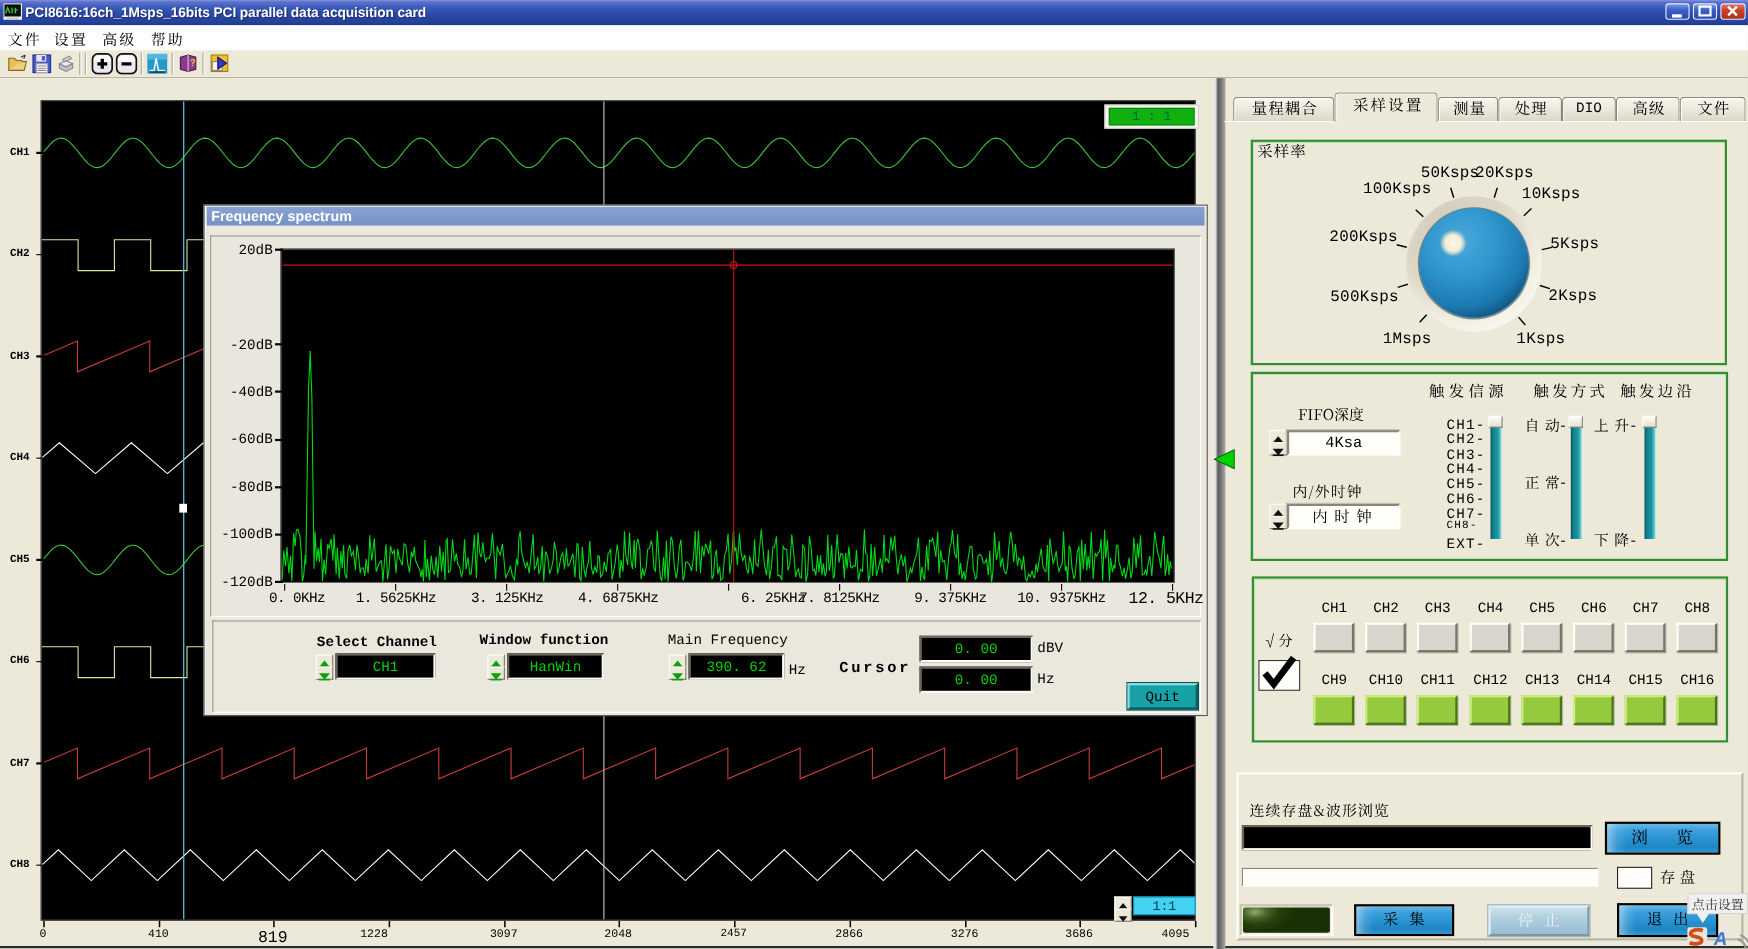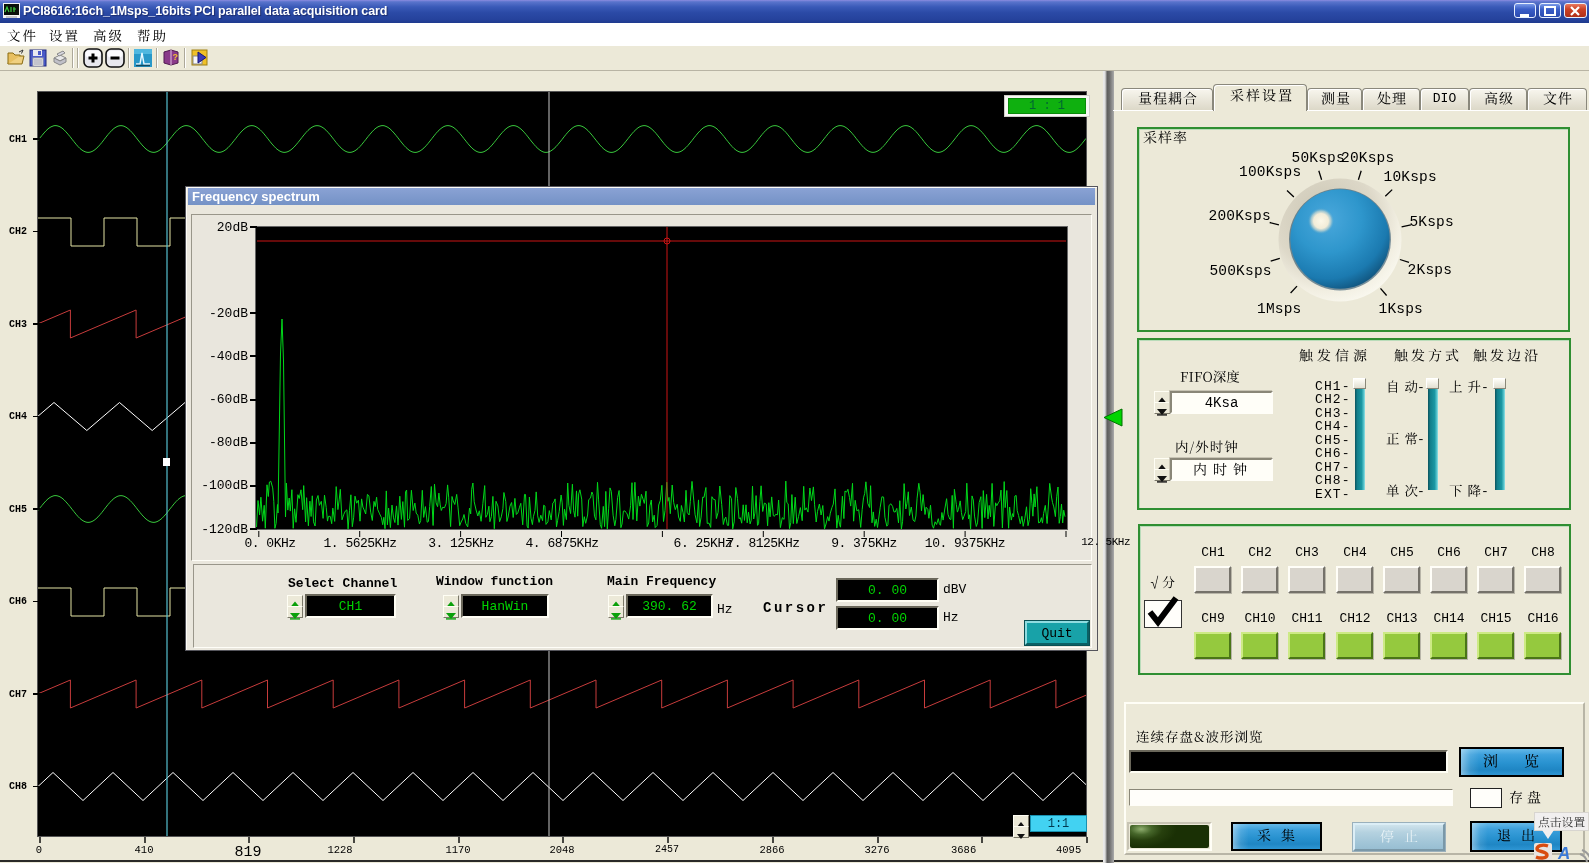--- a/index.html
+++ b/index.html
@@ -163,26 +163,26 @@
     <line x1="630" y1="0" x2="630" y2="6" stroke="#000" stroke-width="1.4"></line>
     <line x1="735" y1="0" x2="735" y2="6" stroke="#000" stroke-width="1.4"></line>
     <line x1="840" y1="0" x2="840" y2="6" stroke="#000" stroke-width="1.4"></line>
     <line x1="944" y1="0" x2="944" y2="6" stroke="#000" stroke-width="1.4"></line>
     <line x1="1049" y1="0" x2="1049" y2="6" stroke="#000" stroke-width="1.4"></line>
   </svg>
 <div class="ab mono" style="left:9px;top:844px;width:60px;text-align:center;font-size:10.5px">0</div>
 <div class="ab mono" style="left:114px;top:844px;width:60px;text-align:center;font-size:10.5px">410</div>
 <div class="ab mono" style="left:218px;top:844px;width:60px;text-align:center;font-size:15px">819</div>
 <div class="ab mono" style="left:310px;top:844px;width:60px;text-align:center;font-size:10.5px">1228</div>
-<div class="ab mono" style="left:428px;top:844px;width:60px;text-align:center;font-size:10.5px">1170</div>
+<div class="ab mono" style="left:428px;top:844px;width:60px;text-align:center;font-size:10.5px">3097</div>
 <div class="ab mono" style="left:532px;top:844px;width:60px;text-align:center;font-size:10.5px">2048</div>
 <div class="ab mono" style="left:637px;top:844px;width:60px;text-align:center;font-size:10px">2457</div>
 <div class="ab mono" style="left:742px;top:844px;width:60px;text-align:center;font-size:10.5px">2866</div>
 <div class="ab mono" style="left:847px;top:844px;width:60px;text-align:center;font-size:10.5px">3276</div>
-<div class="ab mono" style="left:951px;top:844px;width:60px;text-align:left;font-size:10.5px">3686</div>
+<div class="ab mono" style="left:951px;top:844px;width:60px;text-align:center;font-size:10.5px">3686</div>
 <div class="ab mono" style="left:1056px;top:844px;width:60px;font-size:10.5px">4095</div>
 <div class="ab" style="left:0;top:860px;width:1589px;height:1.6px;background:#2a2a28"></div>
 <div class="ab" style="left:1103px;top:71px;width:11px;height:792px;background:linear-gradient(90deg,#ececec 0%,#e0e0e0 18%,#5e5e5e 38%,#6e6e6e 60%,#ababab 100%)"></div>
 <svg class="ab" style="left:1101px;top:408px" width="24" height="20">
     <path d="M21 1 L21 18 L3 9.5 Z" fill="#00d400" stroke="#007000" stroke-width="1"></path>
   </svg>
 <div class="tab" style="left:1121px;top:88px;width:92px;height:22px"></div>
 <svg class="ab" style="z-index:4;left:1138px;top:86.9px;overflow:visible" width="61" height="21" viewBox="0 -16.1 61 20.1">
     <path fill="#000" d="M0.7 -6.9 0.9 -6.5H12.9C13.1 -6.5 13.2 -6.5 13.3 -6.7C12.8 -7.1 12.1 -7.7 12.1 -7.7L11.4 -6.9ZM10 -9.2V-8.2H3.9V-9.2ZM10 -9.6H3.9V-10.6H10ZM3 -11V-7.2H3.1C3.5 -7.2 3.9 -7.4 3.9 -7.5V-7.8H10V-7.3H10.1C10.4 -7.3 10.9 -7.5 10.9 -7.5V-10.4C11.2 -10.4 11.4 -10.6 11.5 -10.7L10.4 -11.5L9.9 -11H4L3 -11.4ZM10.2 -3.7V-2.6H7.4V-3.7ZM10.2 -4.1H7.4V-5.1H10.2ZM3.8 -3.7H6.5V-2.6H3.8ZM3.8 -4.1V-5.1H6.5V-4.1ZM1.8 -1.2 1.9 -0.8H6.5V0.4H0.7L0.8 0.8H13C13.2 0.8 13.3 0.7 13.3 0.6C12.9 0.1 12.1 -0.5 12.1 -0.5L11.4 0.4H7.4V-0.8H12.1C12.2 -0.8 12.4 -0.8 12.4 -1C12 -1.4 11.3 -1.9 11.3 -1.9L10.7 -1.2H7.4V-2.2H10.2V-1.8H10.3C10.6 -1.8 11.1 -2 11.1 -2.1V-5C11.4 -5 11.6 -5.1 11.7 -5.2L10.6 -6.1L10.1 -5.6H3.9L2.9 -6V-1.6H3C3.4 -1.6 3.8 -1.8 3.8 -1.9V-2.2H6.5V-1.2Z M19.9 0.2 20 0.6H28.3C28.5 0.6 28.6 0.5 28.7 0.4C28.2 -0.1 27.5 -0.7 27.5 -0.7L26.8 0.2H24.7V-2.3H27.7C27.9 -2.3 28 -2.3 28 -2.5C27.6 -2.9 26.9 -3.5 26.9 -3.5L26.3 -2.7H24.7V-4.8H27.9C28.1 -4.8 28.2 -4.9 28.3 -5.1C27.8 -5.5 27.1 -6.1 27.1 -6.1L26.5 -5.2H20.7L20.8 -4.8H23.8V-2.7H20.8L20.9 -2.3H23.8V0.2ZM21.3 -10.8V-6.3H21.5C21.8 -6.3 22.2 -6.5 22.2 -6.6V-7H26.4V-6.4H26.6C26.9 -6.4 27.3 -6.7 27.3 -6.7V-10.2C27.6 -10.3 27.8 -10.4 27.9 -10.5L26.8 -11.3L26.3 -10.8H22.3L21.3 -11.2ZM22.2 -7.4V-10.4H26.4V-7.4ZM19.7 -11.7C18.8 -11.1 17 -10.3 15.6 -9.9L15.6 -9.7C16.4 -9.8 17.2 -9.9 17.9 -10.1V-7.6H15.6L15.7 -7.2H17.7C17.3 -5.3 16.5 -3.4 15.4 -1.9L15.6 -1.8C16.6 -2.7 17.3 -3.7 17.9 -4.9V1.1H18C18.5 1.1 18.8 0.8 18.8 0.8V-6.1C19.2 -5.5 19.7 -4.8 19.9 -4.2C20.7 -3.6 21.4 -5.3 18.8 -6.4V-7.2H20.6C20.8 -7.2 20.9 -7.3 21 -7.5C20.6 -7.9 19.9 -8.4 19.9 -8.4L19.3 -7.6H18.8V-10.3C19.3 -10.4 19.8 -10.6 20.1 -10.7C20.5 -10.6 20.7 -10.7 20.8 -10.8Z M34.9 -6.3 34.3 -5.5H33.6V-7.2H35.3C35.5 -7.2 35.6 -7.3 35.7 -7.4C35.3 -7.8 34.7 -8.3 34.7 -8.3L34.1 -7.6H33.6V-9.2H35.5C35.7 -9.2 35.8 -9.3 35.9 -9.4C35.5 -9.8 34.8 -10.4 34.8 -10.4L34.2 -9.6H33.6V-11.2C34 -11.3 34.1 -11.4 34.1 -11.6L32.8 -11.8V-9.6H30.8L30.9 -9.2H32.8V-7.6H30.9L31 -7.2H32.8V-5.5H30.5L30.7 -5.1H32.5C32.1 -3.5 31.4 -1.9 30.4 -0.7L30.6 -0.5C31.5 -1.3 32.2 -2.3 32.8 -3.3V1.1H33C33.2 1.1 33.6 0.9 33.6 0.8V-4.2C34.1 -3.5 34.7 -2.7 34.8 -2C35.7 -1.3 36.4 -3.2 33.6 -4.5V-5.1H35.7C35.8 -5.1 35.8 -5.2 35.9 -5.2V1H36C36.4 1 36.7 0.8 36.7 0.7V-4.5H39.1V-2.4C38.2 -2.3 37.5 -2.2 37.1 -2.2L37.6 -1.1C37.7 -1.1 37.8 -1.2 37.9 -1.4C39.3 -1.7 40.3 -2 41.1 -2.3C41.2 -1.9 41.3 -1.6 41.3 -1.3C42 -0.6 42.7 -2.3 40.6 -4L40.4 -3.9C40.6 -3.5 40.8 -3 41 -2.5L39.9 -2.4V-4.5H42.2V-0.3C42.2 -0.1 42.1 0 41.9 0C41.6 0 40.4 -0.1 40.4 -0.1V0.1C41 0.2 41.3 0.3 41.5 0.4C41.6 0.6 41.7 0.8 41.7 1C42.9 0.9 43 0.5 43 -0.2V-4.3C43.3 -4.4 43.5 -4.5 43.6 -4.6L42.5 -5.4L42 -4.9H39.9V-6.3H41.7V-5.8H41.9C42.2 -5.8 42.6 -6 42.6 -6V-10.5C42.9 -10.6 43 -10.7 43.1 -10.8L42.1 -11.5L41.7 -11H37.5L36.5 -11.4V-5.6H36.6C37.1 -5.6 37.3 -5.8 37.3 -5.9V-6.3H39.1V-4.9H36.8L36 -5.3C36 -5.3 36 -5.3 36 -5.4C35.6 -5.8 34.9 -6.3 34.9 -6.3ZM39.1 -10.6V-8.9H37.3V-10.6ZM39.9 -10.6H41.7V-8.9H39.9ZM39.1 -6.7H37.3V-8.5H39.1ZM39.9 -6.7V-8.5H41.7V-6.7Z M48.7 -6.7 48.8 -6.3H55C55.2 -6.3 55.4 -6.4 55.4 -6.5C54.9 -7 54.2 -7.5 54.2 -7.5L53.5 -6.7ZM52.3 -11C53.3 -9 55.4 -7.1 57.7 -6C57.8 -6.3 58.1 -6.6 58.5 -6.7L58.6 -6.9C56.1 -7.9 53.8 -9.4 52.5 -11.2C52.9 -11.2 53 -11.3 53.1 -11.4L51.4 -11.8C50.7 -9.8 47.9 -7 45.5 -5.7L45.6 -5.5C48.2 -6.7 51 -9 52.3 -11ZM55.1 -3.7V-0.4H48.9V-3.7ZM48 -4.1V1.1H48.1C48.5 1.1 48.9 0.9 48.9 0.8V0H55.1V1H55.2C55.5 1 56 0.8 56 0.7V-3.5C56.3 -3.6 56.5 -3.7 56.6 -3.8L55.4 -4.7L54.9 -4.1H49L48 -4.6Z"></path>
   </svg>
@@ -303,21 +303,21 @@
 <svg class="ab" style="left:1193px;top:457.9px;overflow:visible" width="61" height="21" viewBox="0 -16.1 61 20.1">
     <path fill="#000" d="M6.6 -11.7C6.6 -10.8 6.6 -10 6.5 -9.2H2.6L1.6 -9.7V1.1H1.8C2.1 1.1 2.5 0.8 2.5 0.7V-8.8H6.5C6.2 -6.3 5.4 -4.4 3 -2.8L3.2 -2.5C5.4 -3.7 6.4 -5 6.9 -6.6C8.1 -5.7 9.4 -4.2 9.7 -2.9C10.9 -2.2 11.4 -4.8 7 -6.9C7.2 -7.5 7.3 -8.1 7.4 -8.8H11.6V-0.4C11.6 -0.2 11.5 -0.1 11.3 -0.1C10.9 -0.1 9.2 -0.2 9.2 -0.2V0C9.9 0.1 10.3 0.2 10.6 0.4C10.8 0.5 10.9 0.8 11 1.1C12.4 0.9 12.5 0.4 12.5 -0.3V-8.6C12.8 -8.7 13 -8.8 13.1 -8.9L12 -9.8L11.5 -9.2H7.4C7.5 -9.8 7.5 -10.5 7.5 -11.2C7.8 -11.2 8 -11.4 8 -11.6Z M26.3 -6.3 26.1 -6.2C26.9 -5.3 27.7 -3.9 27.8 -2.8C28.8 -1.9 29.7 -4.5 26.3 -6.3ZM24.2 -2.3H22V-6H24.2ZM21.1 -10.9V0H21.3C21.7 0 22 -0.3 22 -0.4V-1.9H24.2V-0.7H24.3C24.6 -0.7 25 -0.9 25.1 -1V-9.9C25.3 -9.9 25.6 -10 25.7 -10.2L24.6 -11L24 -10.5H22.2ZM24.2 -6.4H22V-10H24.2ZM32.4 -9.2 31.7 -8.3H31.1V-11C31.4 -11.1 31.6 -11.2 31.6 -11.4L30.2 -11.6V-8.3H25.4L25.5 -7.9H30.2V-0.4C30.2 -0.1 30.1 -0.1 29.8 -0.1C29.4 -0.1 27.6 -0.2 27.6 -0.2V0C28.4 0.1 28.8 0.3 29 0.4C29.3 0.6 29.4 0.8 29.4 1.1C30.9 1 31.1 0.4 31.1 -0.3V-7.9H33.2C33.4 -7.9 33.6 -8 33.6 -8.1C33.2 -8.6 32.4 -9.2 32.4 -9.2Z M52 -8.3V-4.4H50V-8.3ZM50.6 -11.5 49.1 -11.7V-8.7H47.3L46.3 -9.2V-2.9H46.5C46.8 -2.9 47.2 -3.1 47.2 -3.2V-4H49.1V1.1H49.3C49.6 1.1 50 0.9 50 0.8V-4H52V-3.1H52.1C52.4 -3.1 52.9 -3.3 52.9 -3.4V-8.1C53.2 -8.2 53.4 -8.3 53.5 -8.4L52.4 -9.3L51.9 -8.7H50V-11.1C50.4 -11.1 50.6 -11.3 50.6 -11.5ZM49.1 -8.3V-4.4H47.2V-8.3ZM43.5 -11C43.8 -11.1 43.9 -11.2 44 -11.3L42.6 -11.8C42.3 -10.3 41.3 -7.8 40.4 -6.4L40.6 -6.3C41.4 -7.1 42.1 -8.3 42.7 -9.4H45.5C45.7 -9.4 45.9 -9.4 45.9 -9.6C45.5 -10 44.8 -10.5 44.8 -10.5L44.3 -9.8H42.9C43.1 -10.2 43.3 -10.7 43.5 -11ZM44.7 -8.1 44.1 -7.4H41.5L41.7 -7H42.7V-5H40.6L40.8 -4.6H42.7V-0.9C42.7 -0.7 42.7 -0.6 42.2 -0.2L43.2 0.7C43.3 0.6 43.4 0.4 43.4 0.2C44.4 -0.7 45.3 -1.7 45.7 -2.1L45.6 -2.3L43.6 -1V-4.6H45.6C45.8 -4.6 45.9 -4.7 46 -4.9C45.6 -5.3 44.9 -5.8 44.9 -5.8L44.3 -5H43.6V-7H45.4C45.6 -7 45.7 -7 45.7 -7.2C45.3 -7.6 44.7 -8.1 44.7 -8.1Z"></path>
   </svg>
 <div class="ab mono" style="left:1315px;top:378.5px;font-size:13px;letter-spacing:1.1px">CH1-</div>
 <div class="ab mono" style="left:1315px;top:392.1px;font-size:13px;letter-spacing:1.1px">CH2-</div>
 <div class="ab mono" style="left:1315px;top:405.6px;font-size:13px;letter-spacing:1.1px">CH3-</div>
 <div class="ab mono" style="left:1315px;top:419.1px;font-size:13px;letter-spacing:1.1px">CH4-</div>
 <div class="ab mono" style="left:1315px;top:432.7px;font-size:13px;letter-spacing:1.1px">CH5-</div>
 <div class="ab mono" style="left:1315px;top:446.2px;font-size:13px;letter-spacing:1.1px">CH6-</div>
 <div class="ab mono" style="left:1315px;top:459.8px;font-size:13px;letter-spacing:1.1px">CH7-</div>
-<div class="ab mono" style="left:1315px;top:473.4px;font-size:13px;letter-spacing:1.1px">CH8-</div>
+<div class="ab mono" style="left:1315px;top:473.4px;font-size:10px;letter-spacing:1.1px">CH8-</div>
 <div class="ab mono" style="left:1315px;top:486.9px;font-size:13px;letter-spacing:1.1px">EXT-</div>
 <div class="slidertrack" style="left:1355px;top:382px;height:108px"></div>
 <div class="sliderhandle" style="left:1353px;top:378px"></div>
 <div class="slidertrack" style="left:1428px;top:382px;height:108px"></div>
 <div class="sliderhandle" style="left:1426px;top:378px"></div>
 <div class="slidertrack" style="left:1495px;top:382px;height:108px"></div>
 <div class="sliderhandle" style="left:1493px;top:378px"></div>
 <svg class="ab" style="left:1386px;top:376.0px;overflow:visible" width="38" height="20" viewBox="0 -15.5 38 19.4">
     <path fill="#000" d="M10 -8.7V-6.2H3.6V-8.7ZM6.2 -11.3C6.1 -10.6 5.9 -9.7 5.7 -9.1H3.7L2.7 -9.5V1H2.9C3.3 1 3.6 0.8 3.6 0.7V0.1H10V1H10.2C10.5 1 10.9 0.8 10.9 0.7V-8.5C11.2 -8.5 11.4 -8.6 11.5 -8.7L10.4 -9.6L9.9 -9.1H6.1C6.5 -9.6 7 -10.2 7.2 -10.7C7.5 -10.7 7.7 -10.9 7.7 -11ZM3.6 -5.8H10V-3.3H3.6ZM3.6 -2.9H10V-0.3H3.6Z M24.3 -7.5 23.7 -6.7H19L19.1 -6.3H25.1C25.3 -6.3 25.4 -6.4 25.4 -6.5C25 -7 24.3 -7.5 24.3 -7.5ZM23.6 -10.5 23 -9.7H19.6L19.7 -9.3H24.4C24.6 -9.3 24.7 -9.4 24.7 -9.5C24.3 -9.9 23.6 -10.5 23.6 -10.5ZM23 -4.7 22.8 -4.6C23.2 -4 23.5 -3.1 23.8 -2.3C22.3 -2.1 20.9 -1.9 19.9 -1.8C20.8 -2.8 21.8 -4.4 22.3 -5.6C22.6 -5.5 22.8 -5.7 22.8 -5.8L21.4 -6.3C21.1 -5.1 20.2 -2.9 19.5 -2C19.4 -1.9 19.1 -1.9 19.1 -1.9L19.7 -0.5C19.8 -0.6 19.9 -0.7 20 -0.8C21.5 -1.2 22.8 -1.6 23.8 -2C23.9 -1.7 23.9 -1.4 23.9 -1.1C24.8 -0.2 25.7 -2.5 23 -4.7ZM28.3 -11.2 26.9 -11.3C26.9 -10.2 27 -9.2 26.9 -8.2H24.5L24.7 -7.8H26.9C26.8 -4.2 26.2 -1.3 23.2 0.9L23.4 1.1C27 -1 27.7 -4.1 27.8 -7.8H30.1C30 -3.3 29.8 -0.7 29.3 -0.3C29.2 -0.1 29.1 -0.1 28.8 -0.1C28.6 -0.1 27.8 -0.2 27.2 -0.2L27.2 0C27.7 0.1 28.2 0.2 28.4 0.4C28.5 0.5 28.6 0.7 28.6 1C29.1 1 29.6 0.8 30 0.4C30.6 -0.3 30.8 -2.8 30.9 -7.7C31.2 -7.7 31.4 -7.7 31.5 -7.9L30.4 -8.7L29.9 -8.2H27.8L27.8 -10.8C28.2 -10.8 28.3 -10.9 28.3 -11.2Z"></path>
   </svg>
@@ -452,31 +452,31 @@
       <line x1="810.0" y1="1" x2="810.0" y2="7" stroke="#000"></line>
     </svg>
     <div class="ab mono" style="left:200px;top:536px;width:140px;text-align:center;font-size:13px;letter-spacing:-0.5px">0. 0KHz</div>
     <div class="ab mono" style="left:290px;top:536px;width:140px;text-align:center;font-size:13px;letter-spacing:-0.5px">1. 5625KHz</div>
     <div class="ab mono" style="left:391px;top:536px;width:140px;text-align:center;font-size:13px;letter-spacing:-0.5px">3. 125KHz</div>
     <div class="ab mono" style="left:492px;top:536px;width:140px;text-align:center;font-size:13px;letter-spacing:-0.5px">4. 6875KHz</div>
     <div class="ab mono" style="left:592px;top:536px;width:140px;text-align:right;font-size:13px;letter-spacing:-0.5px">6. 25KHz</div>
     <div class="ab mono" style="left:693px;top:536px;width:140px;text-align:center;font-size:13px;letter-spacing:-0.5px">7. 8125KHz</div>
     <div class="ab mono" style="left:794px;top:536px;width:140px;text-align:center;font-size:13px;letter-spacing:-0.5px">9. 375KHz</div>
     <div class="ab mono" style="left:895px;top:536px;width:140px;text-align:center;font-size:13px;letter-spacing:-0.5px">10. 9375KHz</div>
-    <div class="ab mono" style="left:990px;top:536px;width:140px;text-align:right;font-size:11px;letter-spacing:-0.5px">12. 5KHz</div>
+    <div class="ab mono" style="left:990px;top:536px;width:140px;text-align:center;font-size:15px;letter-spacing:-0.5px">12. 5KHz</div>
     <svg class="ab" style="left:256px;top:227px" width="811" height="302">
       <polyline points="0.5,300.0 2.0,273.5 3.6,287.8 4.9,270.2 6.6,294.2 8.2,278.3 9.3,301.2 11.0,257.8 12.3,269.5 13.4,255.0 14.8,254.2 16.7,260.9 17.8,274.3 18.9,301.3 20.1,296.4 21.5,277.5 22.0,286.0 24.5,127.0 26.0,92.0 27.5,134.0 29.5,290.0 30.4,256.1 31.8,283.1 33.2,271.0 34.3,284.1 35.9,262.7 37.2,301.3 38.6,281.8 40.0,295.3 41.9,267.7 43.2,271.5 45.0,262.8 46.7,282.7 47.7,258.6 49.6,294.9 50.6,270.7 52.4,298.8 53.9,274.2 55.1,289.5 56.3,268.8 57.5,294.8 59.1,299.0 60.4,273.0 62.0,268.5 63.4,278.4 65.3,274.3 67.1,291.4 68.5,268.2 70.2,280.4 71.5,294.1 72.5,289.3 74.2,289.3 75.7,296.7 76.8,281.1 78.7,294.4 80.2,259.6 81.9,282.6 83.2,272.9 84.3,262.3 86.0,292.8 87.8,287.3 89.3,284.1 90.9,282.8 92.1,301.9 93.5,283.6 94.9,267.8 96.3,299.7 97.7,290.2 99.0,269.2 100.7,276.2 102.4,273.2 104.0,294.2 105.6,271.9 106.9,280.1 108.2,283.0 109.7,287.0 111.4,267.4 112.9,268.8 114.7,285.2 116.3,293.5 118.0,274.4 119.2,279.6 120.6,270.2 121.7,282.4 123.6,286.8 125.4,290.5 126.7,297.7 127.8,290.3 129.0,301.7 130.3,263.9 131.4,297.8 132.6,281.1 134.4,300.6 136.0,278.1 137.5,290.8 138.9,295.5 140.5,278.9 142.0,298.1 143.8,269.2 145.4,292.4 146.8,274.6 148.5,300.2 149.5,265.0 150.6,263.0 151.7,293.4 153.6,291.5 155.4,263.3 157.2,283.5 158.9,276.1 160.2,286.1 161.8,288.2 163.4,296.9 164.7,293.6 166.3,263.3 167.7,290.4 169.4,279.6 171.2,295.2 172.4,294.5 173.7,279.5 175.3,259.5 177.1,298.5 178.5,257.2 180.1,275.9 181.6,279.7 182.9,266.1 184.2,277.9 185.3,283.5 186.6,280.3 188.5,280.7 190.1,276.7 191.6,257.9 192.7,270.2 194.6,299.6 196.0,269.5 197.2,274.0 198.8,277.5 200.7,267.4 202.0,280.1 203.7,298.7 205.1,295.0 206.7,292.0 208.0,287.5 209.8,296.5 211.7,299.9 213.5,281.1 214.7,286.9 215.7,262.3 216.9,256.0 218.2,274.8 220.1,283.0 221.8,289.0 223.3,283.8 225.1,294.3 226.9,276.3 228.7,258.6 229.8,290.3 231.4,287.5 232.9,279.2 233.9,294.7 235.4,289.5 236.9,269.4 238.3,301.7 240.0,274.3 241.9,279.0 243.6,294.7 245.3,289.8 246.9,281.7 247.9,265.5 249.8,274.7 250.9,294.5 252.1,290.0 254.0,279.1 255.6,275.5 257.2,290.5 258.9,271.4 260.3,287.5 261.8,285.9 263.3,280.8 264.8,276.3 266.7,297.8 268.5,267.4 269.5,267.5 271.1,299.1 272.2,301.1 273.4,270.0 275.0,291.1 276.4,297.6 277.4,289.7 279.0,283.5 280.2,264.9 281.7,288.9 283.1,295.4 284.8,288.2 286.6,293.7 287.7,278.2 288.9,279.0 290.0,297.4 291.9,294.8 293.3,283.6 295.2,292.9 296.8,276.1 297.9,275.1 299.1,271.9 300.5,299.8 301.6,293.5 303.2,284.7 305.1,268.0 306.2,275.9 307.4,298.4 308.5,282.0 310.4,292.6 311.7,256.0 312.9,278.4 314.6,286.6 316.4,257.2 317.6,283.4 319.0,290.2 320.5,263.9 321.7,289.2 322.7,266.9 323.9,262.8 325.7,272.1 326.8,299.6 328.3,289.7 329.7,296.3 331.6,288.0 332.7,272.7 334.5,271.1 335.9,265.0 336.9,267.5 338.5,289.2 339.9,292.8 341.5,255.3 342.6,272.9 344.3,297.6 345.6,301.3 347.3,279.4 348.6,299.6 349.8,264.4 351.3,301.9 352.7,281.2 354.0,260.9 355.3,264.4 357.1,288.2 358.8,298.8 359.9,292.4 361.6,270.6 363.1,263.5 364.9,300.7 366.0,297.1 367.4,284.1 368.9,283.9 370.0,285.5 371.1,286.9 372.7,292.1 374.6,278.7 376.0,255.7 377.0,292.5 378.9,255.3 380.8,293.9 382.4,269.2 383.9,279.1 385.4,267.3 387.1,272.2 388.3,276.4 390.0,264.2 391.2,299.6 392.7,296.0 393.9,278.9 395.3,273.0 396.6,295.0 398.2,288.2 399.2,300.6 401.1,298.4 402.7,278.0 404.3,273.5 405.9,258.3 407.5,294.5 409.0,283.7 410.8,255.2 411.9,274.3 413.0,270.4 414.3,286.7 416.2,258.0 417.7,275.7 419.3,282.6 421.2,277.3 422.6,290.0 424.3,294.4 425.4,278.5 427.0,285.3 428.4,295.0 430.0,263.3 431.2,285.4 433.1,288.0 434.3,274.5 436.0,254.4 437.8,273.8 439.1,287.8 440.9,295.8 442.5,272.9 443.6,299.5 445.1,290.1 446.7,270.1 448.0,270.4 449.9,260.5 451.2,296.4 453.0,296.1 454.7,300.4 455.9,269.7 457.3,272.2 459.2,272.8 460.4,291.6 462.1,285.3 463.8,259.0 465.7,277.4 467.3,297.5 468.7,292.0 469.8,290.1 471.4,298.3 472.6,298.4 473.8,268.6 475.5,271.7 476.7,301.9 478.2,294.9 479.8,260.5 481.5,271.6 483.0,291.7 484.3,290.6 485.7,296.2 487.2,277.8 488.5,293.4 490.0,277.8 491.2,295.8 492.5,285.1 494.1,296.9 495.2,293.3 496.5,259.1 497.7,292.0 498.9,286.1 500.1,268.6 501.5,298.4 502.6,296.7 503.9,274.5 505.1,258.8 506.7,284.5 508.4,276.1 510.2,277.1 511.6,298.8 512.8,275.7 514.1,289.8 515.7,269.9 517.3,288.6 518.4,289.3 519.7,287.3 521.5,287.8 522.6,273.0 524.4,300.6 526.3,290.7 528.1,292.4 529.8,254.1 530.8,275.5 532.2,276.8 533.5,301.6 534.8,295.6 535.9,267.6 537.3,296.6 539.2,270.2 540.8,296.5 542.6,289.4 544.4,280.6 546.2,293.7 547.7,259.3 548.8,283.1 550.3,280.8 552.0,285.1 553.9,261.0 555.5,273.6 557.4,259.9 558.6,277.8 560.2,295.0 561.5,284.3 563.4,277.0 565.1,288.0 566.8,278.5 568.5,301.9 570.0,297.0 571.7,289.6 573.0,294.1 574.3,286.1 576.0,280.4 577.3,277.1 579.0,261.9 580.8,301.1 582.2,288.3 583.5,297.4 584.5,300.2 586.4,269.2 587.9,291.6 589.0,264.0 590.6,265.1 591.9,262.3 593.5,270.6 594.7,279.1 596.5,256.3 597.6,294.2 599.2,273.3 600.8,283.7 602.7,282.7 603.7,291.0 604.7,300.4 606.2,282.4 607.5,270.8 608.7,266.5 609.9,254.8 611.8,276.4 613.6,280.5 614.6,258.7 616.0,295.8 617.3,284.9 618.7,299.4 620.2,292.2 621.5,300.5 622.6,292.1 624.2,280.3 625.9,269.8 627.6,270.1 628.9,290.2 630.8,299.2 631.9,297.7 633.0,278.8 634.7,276.7 636.6,279.4 637.9,284.8 639.2,285.0 640.8,281.4 642.5,295.8 643.8,273.7 645.4,302.0 646.6,294.3 648.1,256.6 649.8,282.0 650.9,276.7 652.3,264.8 653.5,288.5 655.3,280.0 657.1,293.0 658.7,294.6 659.9,289.0 661.1,271.2 662.8,256.3 664.1,265.4 665.5,283.9 667.1,267.6 669.0,287.5 670.1,280.2 671.8,282.3 672.9,291.3 674.5,278.2 676.2,298.1 677.5,301.2 679.1,294.8 680.6,297.5 682.3,291.7 683.4,296.7 684.5,298.3 685.9,285.5 687.1,293.1 688.8,282.0 690.6,271.7 692.0,287.3 693.7,292.0 694.9,292.5 696.2,268.4 697.4,301.3 698.4,262.3 700.3,277.4 701.4,285.1 702.5,282.3 704.2,273.9 705.4,285.5 706.7,292.6 708.0,289.2 709.7,284.6 710.8,256.2 712.5,291.9 713.6,287.8 714.6,301.9 716.0,268.9 717.3,273.0 718.5,289.1 720.3,299.5 721.5,295.9 723.2,275.5 724.9,269.7 726.1,301.4 727.3,263.6 728.8,290.6 730.6,267.4 732.0,291.9 733.2,278.4 734.5,289.9 736.1,256.4 737.8,299.4 739.6,275.8 740.8,278.7 742.3,275.8 743.7,273.8 745.0,263.1 746.4,301.0 748.2,254.6 749.2,280.6 750.8,263.5 752.6,301.2 753.6,280.0 755.3,293.1 756.6,286.6 757.6,289.9 758.9,269.0 760.2,268.5 761.2,283.6 762.6,288.6 764.3,296.7 765.9,289.3 767.2,299.3 768.8,291.6 770.5,279.8 772.0,298.7 773.4,292.4 774.7,261.7 775.9,276.4 776.9,289.2 778.1,266.9 779.1,280.0 780.9,259.7 782.5,295.8 784.1,295.2 785.4,290.7 786.5,296.1 787.6,286.5 789.3,278.4 791.1,296.5 792.1,282.9 793.7,256.4 795.5,270.0 796.5,275.6 797.8,279.9 799.4,289.6 800.7,269.7 802.0,260.0 803.2,296.3 804.4,289.5 805.5,277.0 806.7,295.9 807.7,283.2 809.0,289.7" fill="none" stroke="#00d81a" stroke-width="1"></polyline>
       <line x1="1" y1="14" x2="810" y2="14" stroke="#cc1414"></line>
       <line x1="411" y1="0" x2="411" y2="302" stroke="#cc1414"></line>
       <circle cx="411" cy="14" r="3" fill="none" stroke="#cc1414"></circle>
     </svg>
     <div class="ab" style="left:193px;top:564px;width:899px;height:84px;border:1px solid;border-color:#99968a #fffef8 #fffef8 #99968a"></div>
     <div class="ab mono" style="left:288px;top:576px;font-size:13px;font-weight:bold">Select Channel</div>
     <div class="ab mono" style="left:436px;top:574px;font-size:13px;font-weight:bold">Window function</div>
-    <div class="ab mono" style="left:607px;top:574px;font-size:13px;font-weight:bold">Main Frequency</div>
+    <div class="ab mono" style="left:607px;top:574px;font-size:13px;font-weight:normal">Main Frequency</div>
     <div class="spin" style="left:287px;top:595px">
       <div class="spinb"><svg width="14" height="10">
           <path d="M7 1.5 L12 7.5 L2 7.5 Z" fill="#0aa00a"></path>
         </svg></div>
       <div class="spinb" style="margin-top:-1px"><svg width="14" height="10">
           <path d="M2 2 L12 2 L7 8 Z" fill="#0aa00a"></path>
           <rect x="2" y="7.2" width="10" height="1.4" fill="#0aa00a"></rect>
         </svg></div>
     </div>
     <div class="blkfield" style="left:305px;top:594px;width:91px;height:24px"></div>

